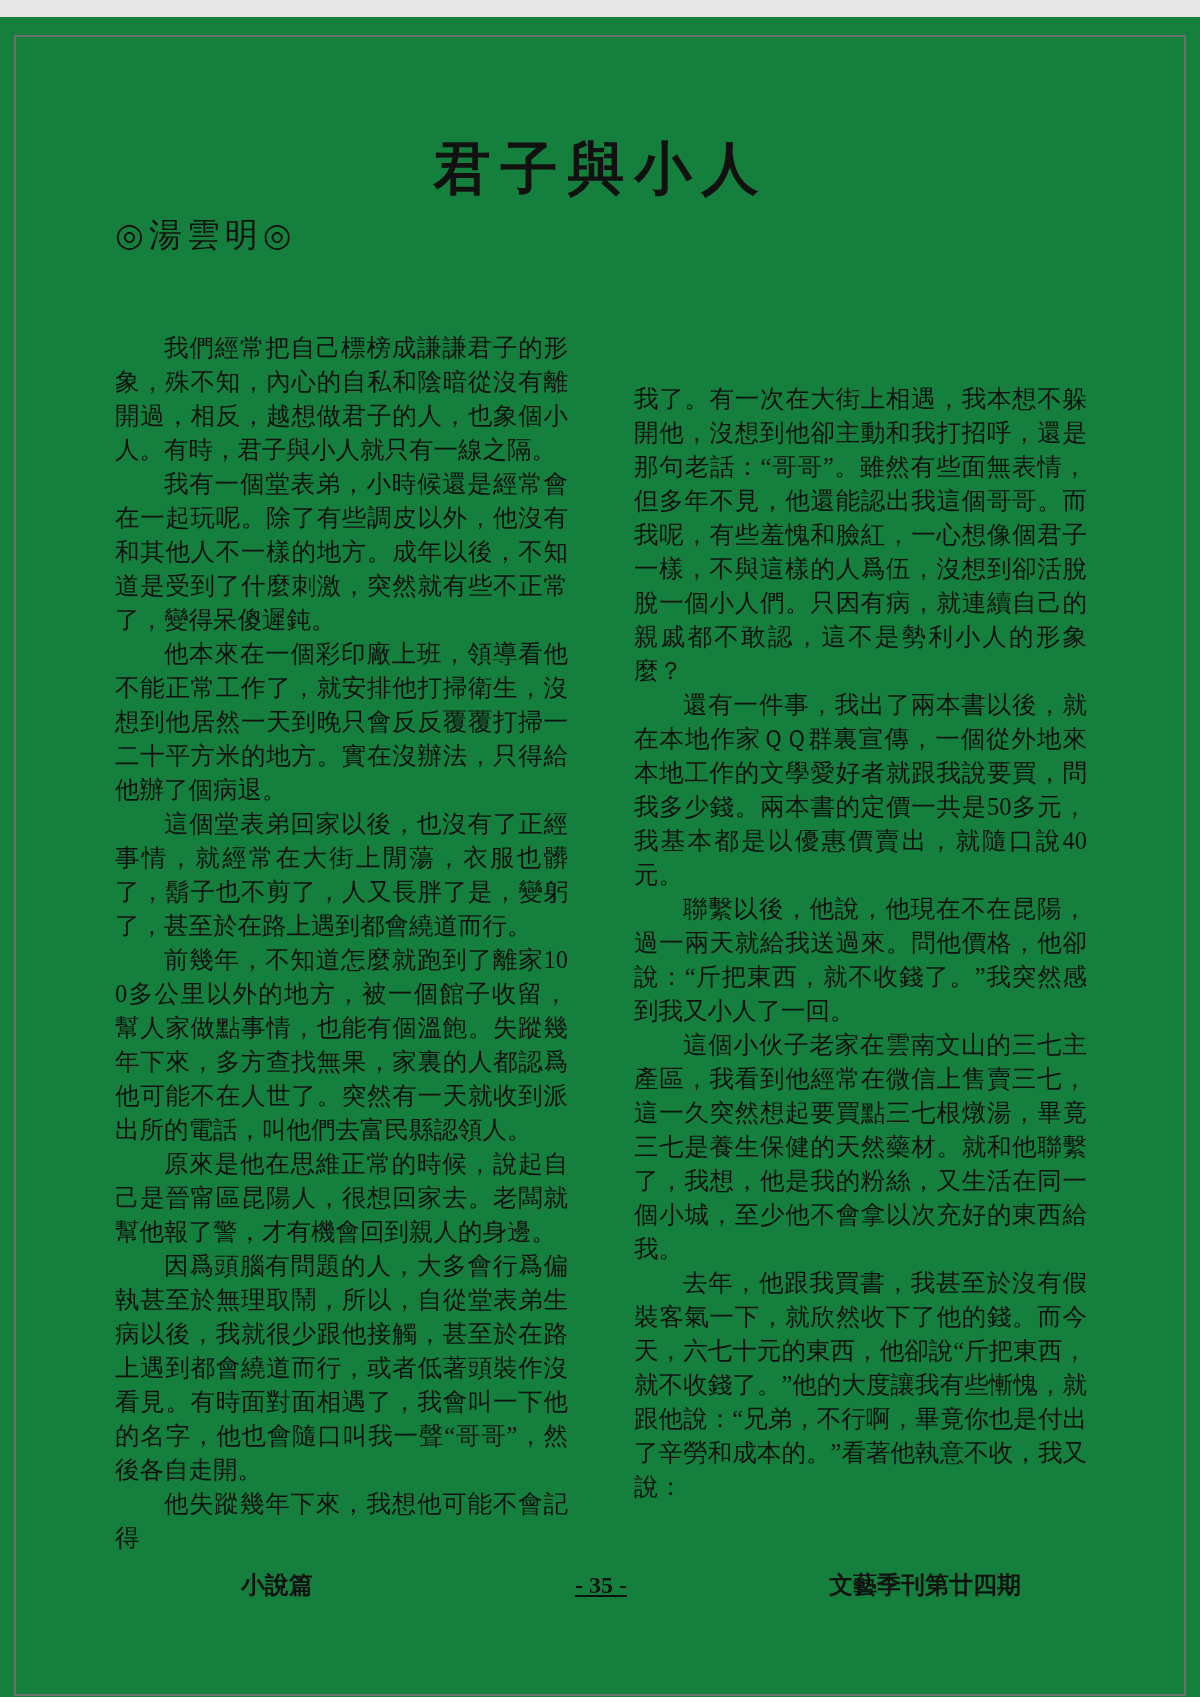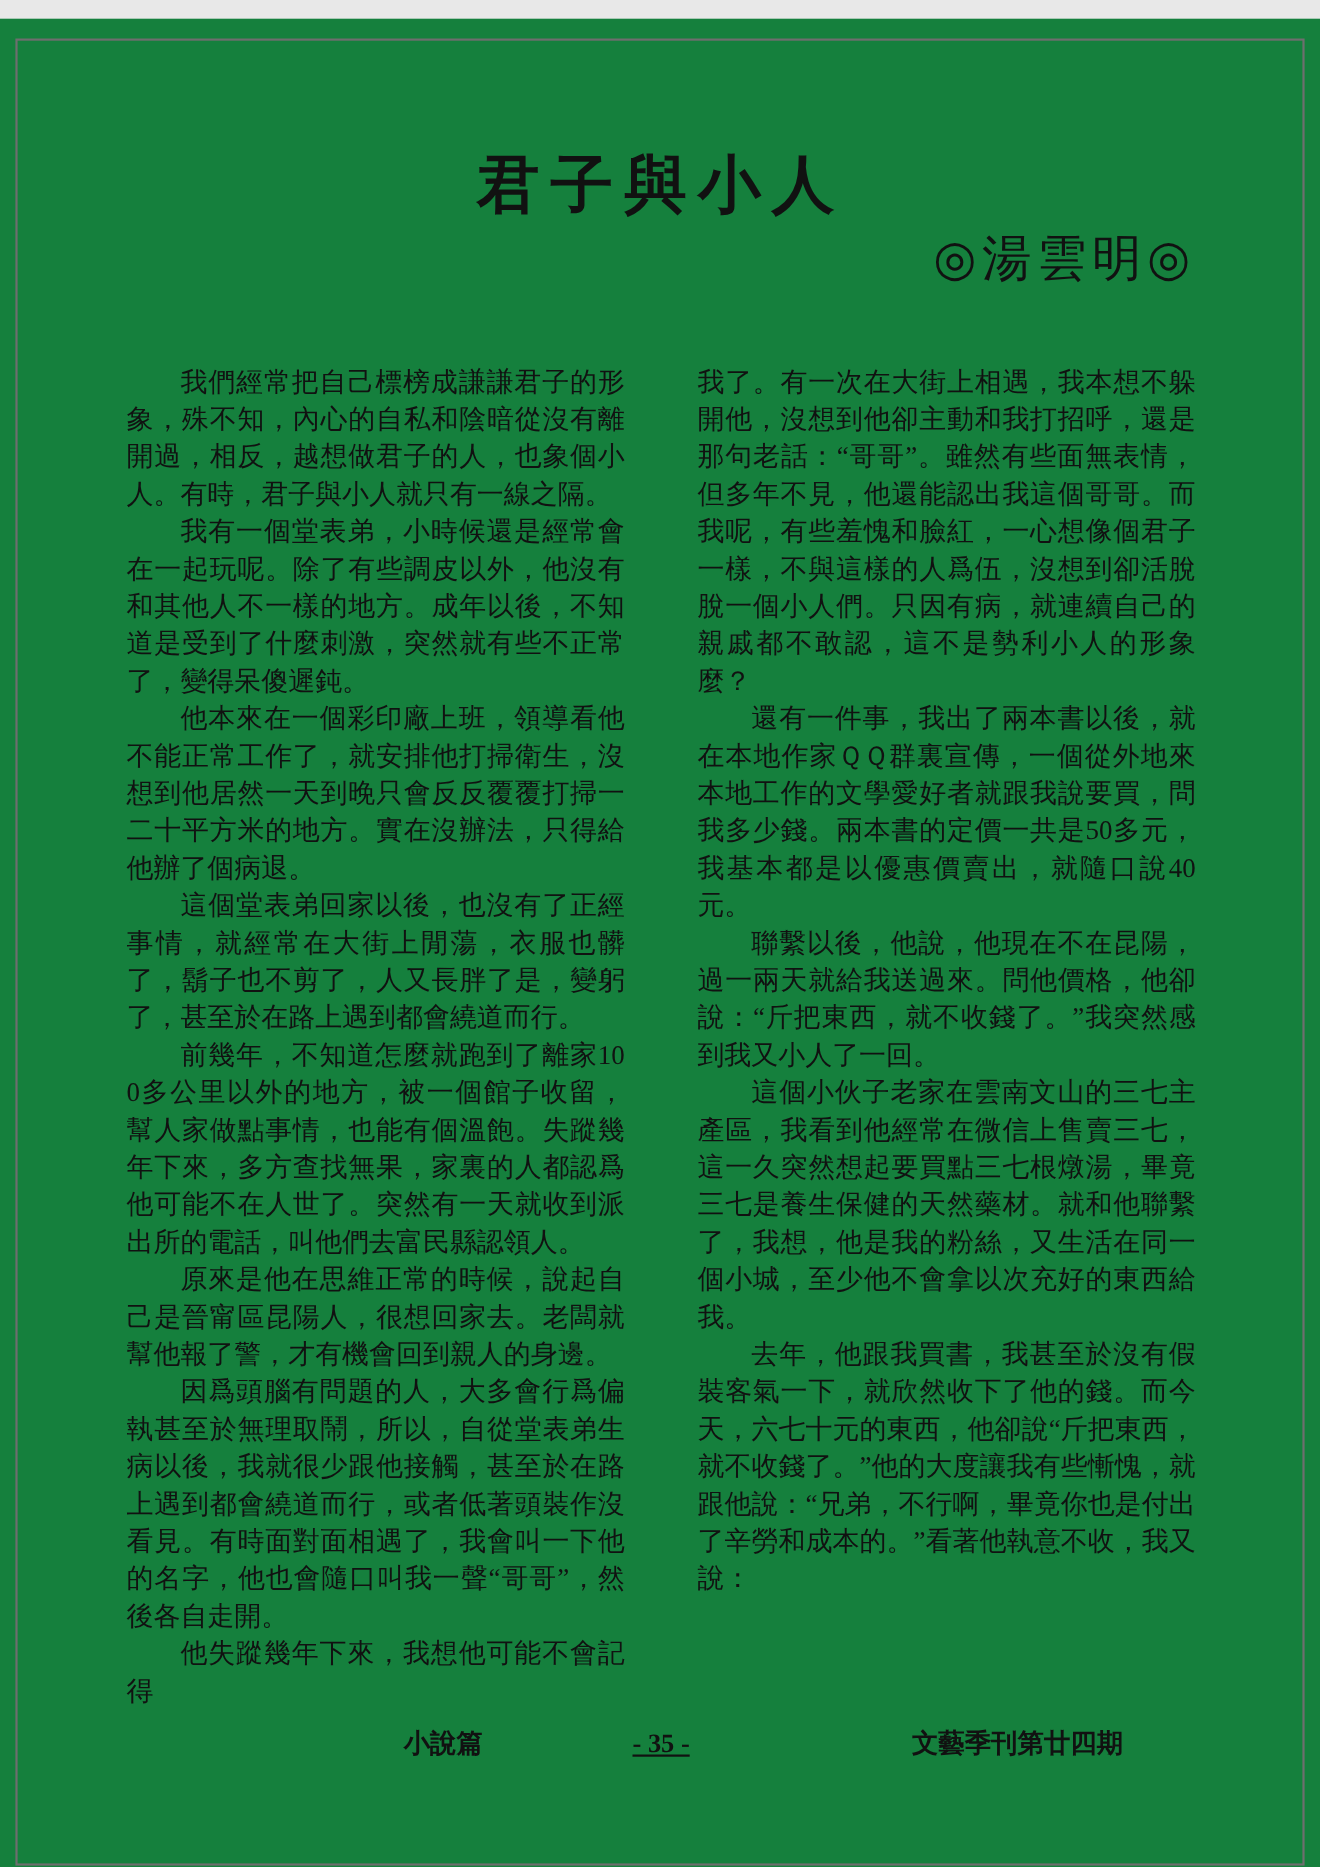--- a/index.html
+++ b/index.html
@@ -25,29 +25,30 @@
   h1.title {
     margin:118px 0 0 0;
     text-align:center;
     font-size:57px;
     line-height:68px;
     font-weight:bold;
     letter-spacing:10px;
   }
   .author {
     margin:12px 0 0 0;
-    text-align:right;
-    font-size:45px;
+    text-align:left;
+    font-size:33px;
     line-height:40px;
     letter-spacing:5px;
   }
   .columns {
     display:flex;
     gap:66px;
     margin-top:76px;
+    align-items:center;
   }
   .col {
     width:465px;
     text-align:justify;
   }
   .col p {
     margin:0;
     font-size:24.5px;
     line-height:34px;
     text-indent:2em;
@@ -57,21 +58,21 @@
   .footer {
     position:absolute;
     left:115px; right:113px;
     top:1552px;
     display:flex;
     align-items:baseline;
     font-family:"Liberation Sans","DejaVu Sans",sans-serif;
     font-weight:bold;
     font-size:24px;
   }
-  .footer .f-left  { flex:1; text-align:right; }
+  .footer .f-left  { flex:1; text-align:center; }
   .footer .f-mid   { flex:1; text-align:center; font-family:"Liberation Serif","DejaVu Serif",serif;text-decoration:underline; }
   .footer .f-right { flex:1; text-align:center; }
 </style>
 </head>
 <body>
 
 <div class="page">
   <div class="frame"></div>
 
   <div class="content">

